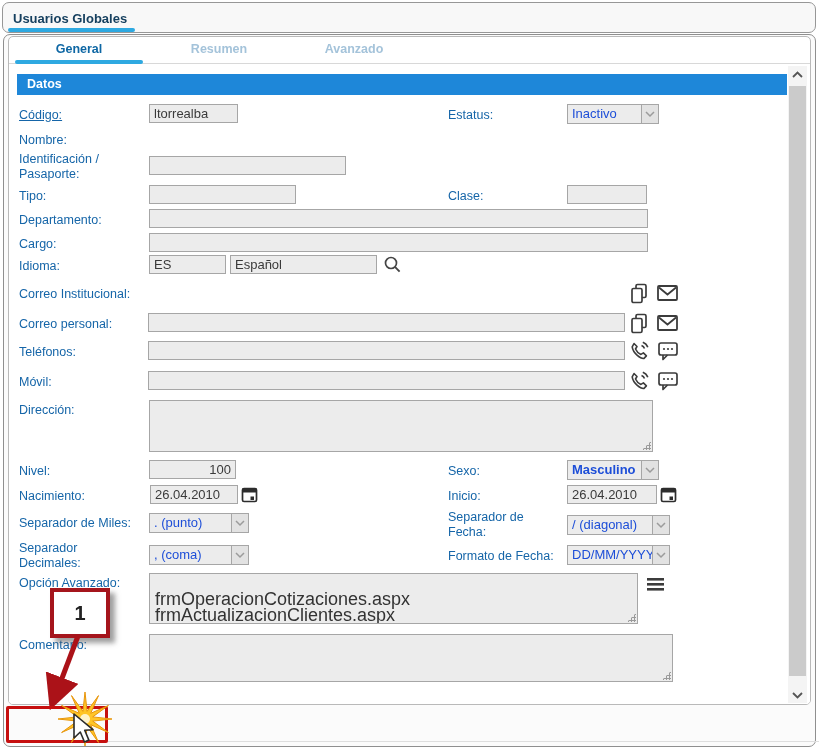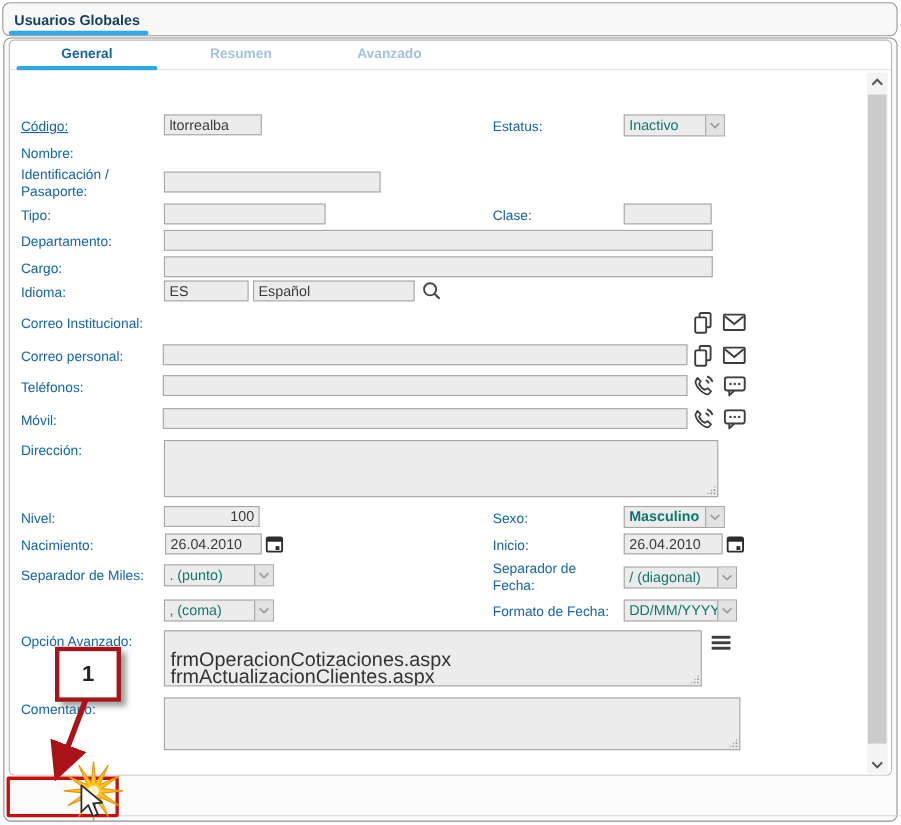--- a/index.html
+++ b/index.html
@@ -31,21 +31,21 @@
     color:#fff; font-size:12.5px; font-weight:bold; line-height:21px; padding-left:10px; }
   .lbl { position:absolute; color:#1565a8; font-size:12.5px; line-height:15px; }
   .inp { position:absolute; height:19px; background:#ececec; border:1px solid #a6a6a6;
     font-family:"Liberation Sans",sans-serif; font-size:13px; color:#3a3a3a; padding:0 4px; }
   .ta { position:absolute; background:#ececec; border:1px solid #a6a6a6; font-size:18px; line-height:16px;
     padding:1px 5px; white-space:pre-line; color:#333; overflow:hidden; }
   .grip { position:absolute; right:1px; bottom:1px; width:9px; height:9px;
     background-image:radial-gradient(#9a9a9a 1px, transparent 1.1px); background-size:3px 3px;
     clip-path:polygon(100% 0,100% 100%,0 100%); }
   .sel { position:absolute; height:20px; background:#ececec; border:1px solid #a6a6a6; display:flex; }
-  .sel-text { flex:1; font-size:13px; color:#0f766e; line-height:18px; padding:0 4px; overflow:hidden; white-space:nowrap; }
+  .sel-text { flex:1; font-size:13px; color:#1d4ed8; line-height:18px; padding:0 4px; overflow:hidden; white-space:nowrap; }
   .sel-btn { width:17px; background:#e2e2e2; border-left:1px solid #a6a6a6; display:flex; align-items:center; justify-content:center; }
   .icon-abs { position:absolute; }
 
   
   .vscroll { position:absolute; left:779px; top:2px; width:19px; height:637px; background:#f4f4f4; }
   .scroll-arrow { position:absolute; left:0; width:19px; height:16px; display:flex; align-items:center; justify-content:center; }
   .scroll-thumb { position:absolute; left:1px; top:20px; width:17px; height:590px; background:#cbcbcb; }
 
   
   .toolbar { position:absolute; left:4px; top:706px; width:811px; height:40px; border-top:1px solid #dedede; }
@@ -80,20 +80,21 @@
         <div class="tab active" style="left:6px;width:128px;">
           <span>General</span>
           <div class="tab-underline"></div>
         </div>
         <div class="tab" style="left:285px;width:120px;">
           <span>Avanzado</span>
         </div>
       </div>
 
       <div class="content">
+        <div class="section-bar">Datos</div>
 
         <div class="lbl" style="left:10px;top:44px;text-decoration:underline;">Código:</div>
         <input class="inp" style="left: 140px; top: 40px; width: 89px;" value="ltorrealba">
         <div class="lbl" style="left:439px;top:44px;">Estatus:</div>
         <div class="sel" style="left:558px;top:40px;width:92px;">
           <div class="sel-text">Inactivo</div>
           <div class="sel-btn">
               <svg width="10" height="7">
                 <path d="M1 1l4 4 4-4" stroke="#9b9b9b" stroke-width="1.5" fill="none"></path>
               </svg>
@@ -220,20 +221,21 @@
         <div class="lbl" style="left:439px;top:446px;width:95px;">Separador de Fecha:</div>
         <div class="sel" style="left:558px;top:451px;width:103px;">
           <div class="sel-text">/ (diagonal)</div>
           <div class="sel-btn">
               <svg width="10" height="7">
                 <path d="M1 1l4 4 4-4" stroke="#9b9b9b" stroke-width="1.5" fill="none"></path>
               </svg>
             </div>
         </div>
 
+        <div class="lbl" style="left:10px;top:477px;width:85px;">Separador Decimales:</div>
         <div class="sel" style="left:140px;top:481px;width:100px;">
           <div class="sel-text">, (coma)</div>
           <div class="sel-btn">
               <svg width="10" height="7">
                 <path d="M1 1l4 4 4-4" stroke="#9b9b9b" stroke-width="1.5" fill="none"></path>
               </svg>
             </div>
         </div>
         <div class="lbl" style="left:439px;top:485px;width:120px;">Formato de Fecha:</div>
         <div class="sel" style="left:558px;top:481px;width:103px;">

